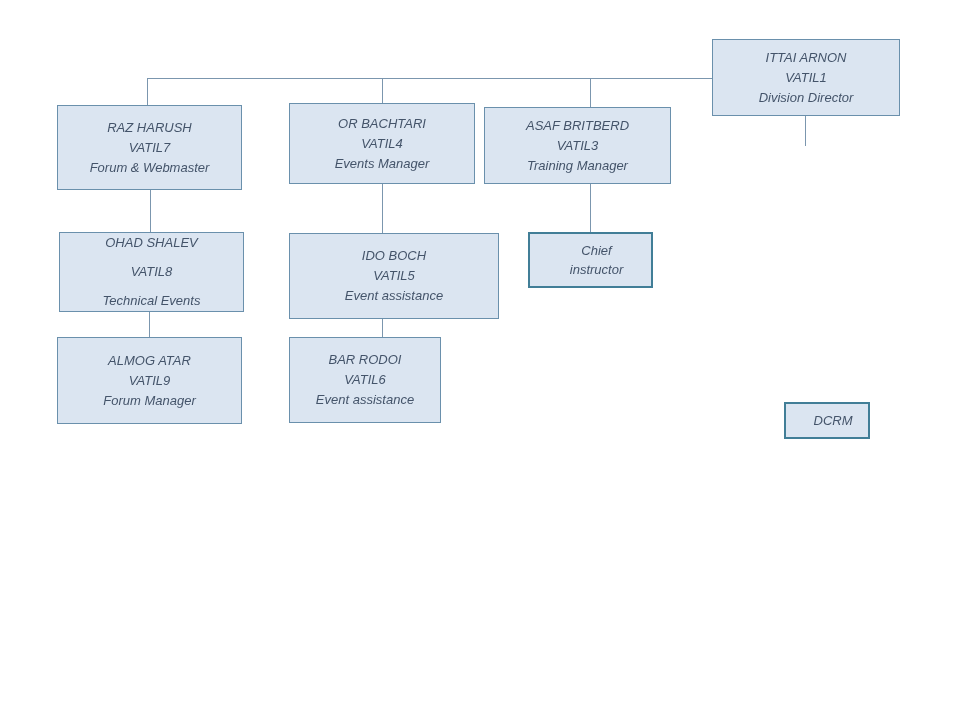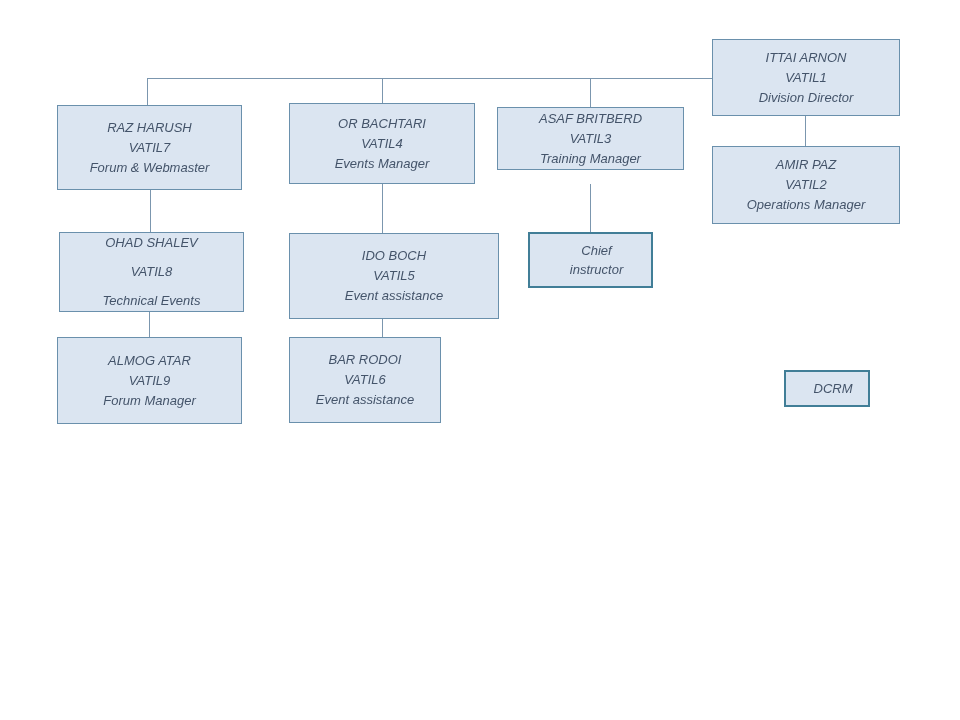--- a/index.html
+++ b/index.html
@@ -58,39 +58,34 @@
   <div class="conn v" style="left:382px; top:184px; height:49px;"></div>
   <div class="conn v" style="left:382px; top:319px; height:18px;"></div>
   <div class="conn v" style="left:590px; top:184px; height:48px;"></div>
 
   <div class="node" style="left:712px; top:39px; width:188px; height:77px;">
     <span>ITTAI ARNON</span>
     <span>VATIL1</span>
     <span>Division Director</span>
   </div>
 
-  <div class="node" style="left:712px; top:146px; width:188px; height:78px;">
-    <span>AMIR PAZ</span>
-    <span>VATIL2</span>
-    <span>Operations Manager</span>
-  </div>
 
   <div class="node" style="left:57px; top:105px; width:185px; height:85px;">
     <span>RAZ HARUSH</span>
     <span>VATIL7</span>
     <span>Forum &amp; Webmaster</span>
   </div>
 
   <div class="node" style="left:289px; top:103px; width:186px; height:81px;">
     <span>OR BACHTARI</span>
     <span>VATIL4</span>
     <span>Events Manager</span>
   </div>
 
-  <div class="node" style="left:497px; top:107px; width:187px; height:63px;">
+  <div class="node" style="left:484px; top:107px; width:187px; height:77px;">
     <span>ASAF BRITBERD</span>
     <span>VATIL3</span>
     <span>Training Manager</span>
   </div>
 
   <div class="node" style="left:59px; top:232px; width:185px; height:80px;justify-content:space-between;">
     <span>OHAD SHALEV</span>
     <span>VATIL8</span>
     <span>Technical Events</span>
   </div>
@@ -111,17 +106,17 @@
     <span>VATIL9</span>
     <span>Forum Manager</span>
   </div>
 
   <div class="node" style="left:289px; top:337px; width:152px; height:86px;">
     <span>BAR RODOI</span>
     <span>VATIL6</span>
     <span>Event assistance</span>
   </div>
 
-  <div class="node small" style="left:784px; top:370px; width:86px; height:37px;">
+  <div class="node small" style="left:784px; top:402px; width:86px; height:37px;">
     <span>DCRM</span>
   </div>
 
 </div>
 
 </body></html>

